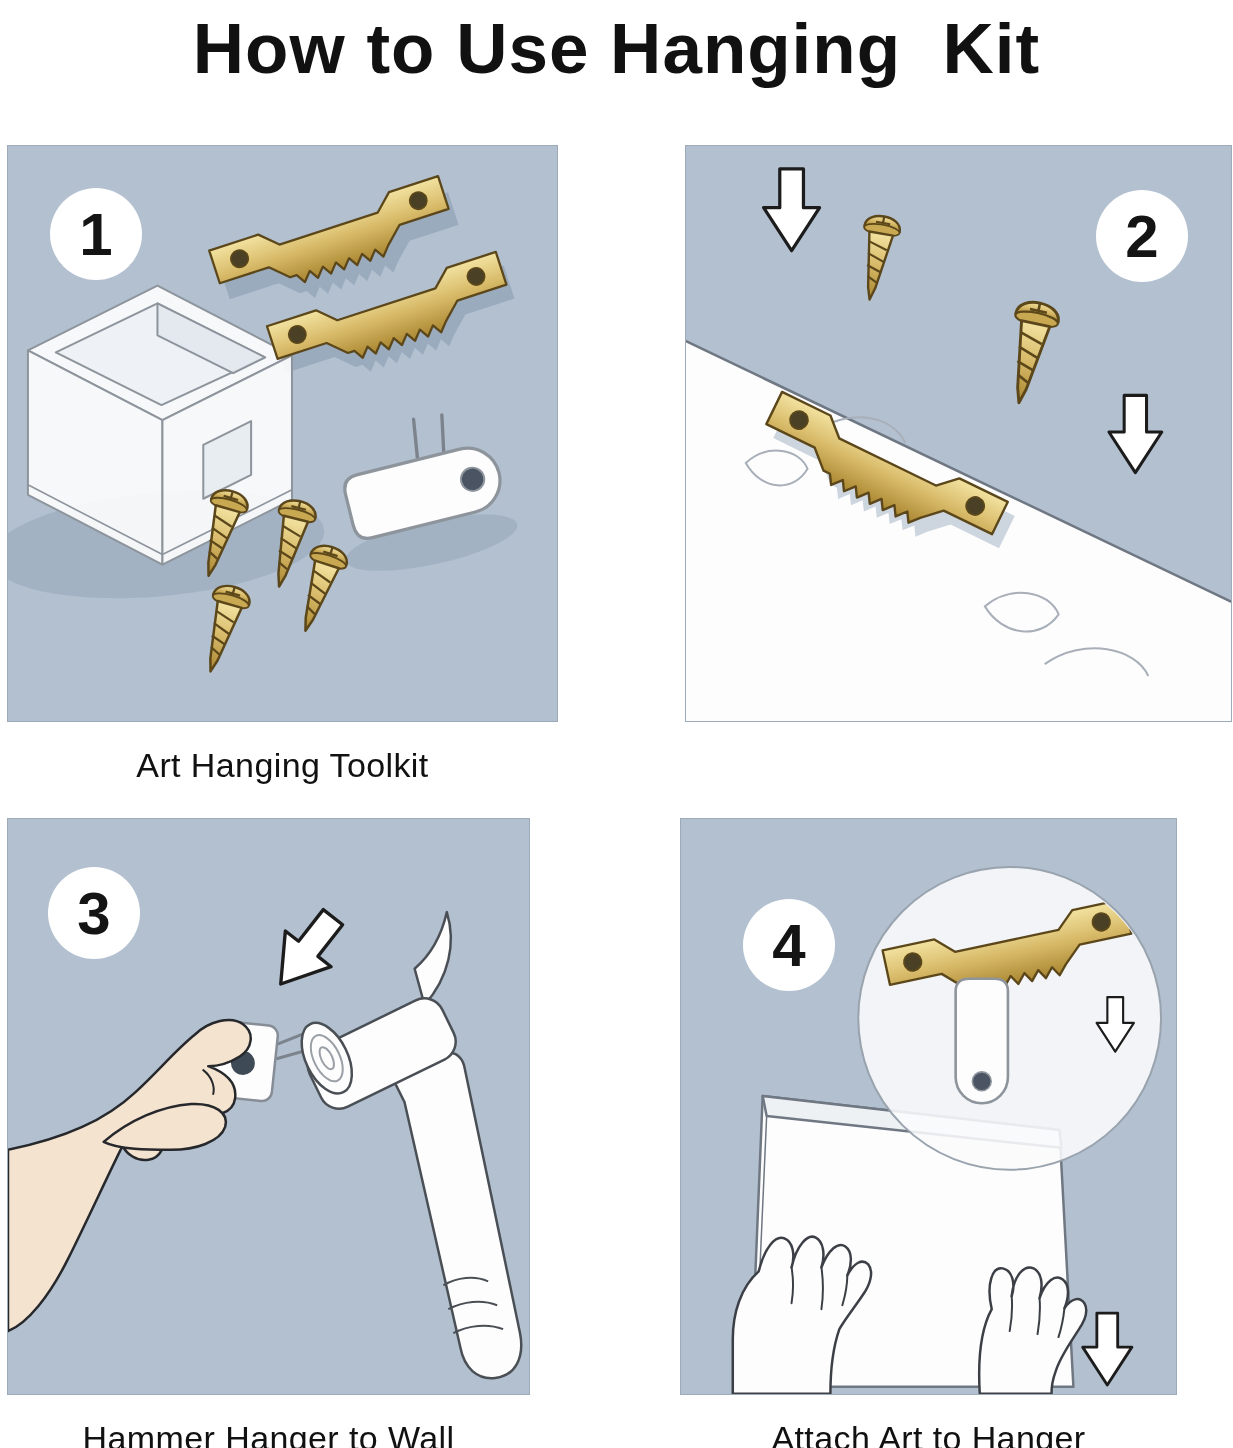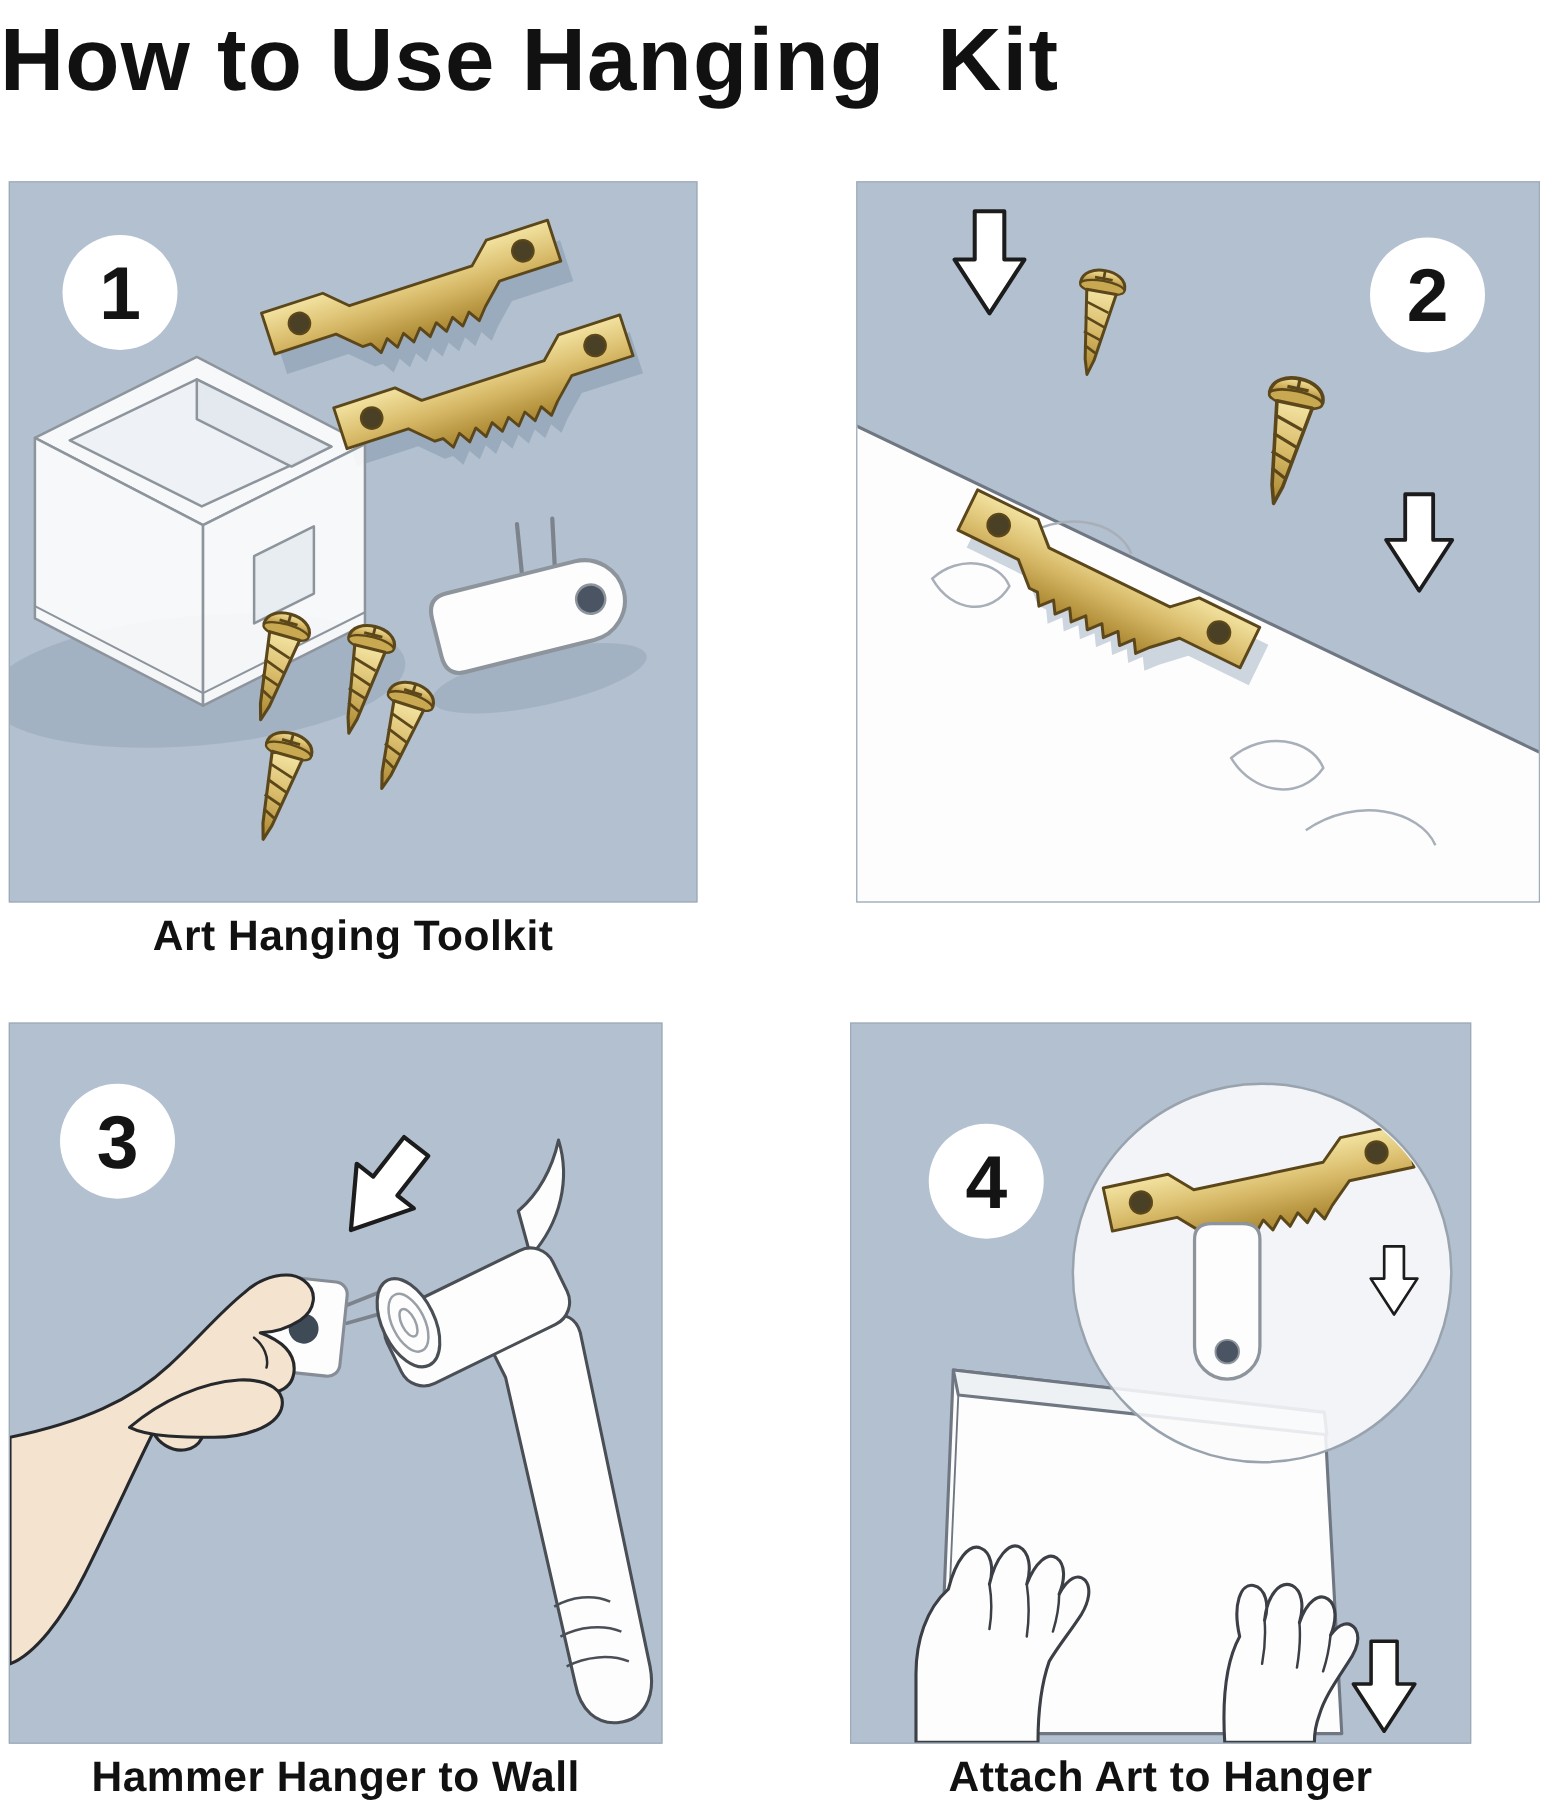--- a/index.html
+++ b/index.html
@@ -7,21 +7,21 @@
   body {
     width: 1233px; height: 1448px;
     position: relative;
     font-family: "Liberation Sans", sans-serif;
     overflow: hidden;
   }
   .page { position: absolute; inset: 0; background: var(--page-bg, #ffffff); }
 
   .title {
     position: absolute; top: 0; left: 0; width: 100%;
-    text-align: left;
+    text-align: center;
     font-size: 71px; font-weight: 700; letter-spacing: 1px;
     color: var(--text, #0a0a0a);
     line-height: 98px;
     white-space: pre;
   }
 
   .panel { position: absolute; }
   .panel-art {
     position: relative;
     background: var(--panel-bg, #b2c0d0);
@@ -42,24 +42,24 @@
     display: flex; align-items: center; justify-content: center;
     font-size: 60px; font-weight: 700; color: #141414;
   }
   .p1 .badge { left: 42px; top: 42px; }
   .p2 .badge { left: 410px; top: 44px; }
   .p3 .badge { left: 40px; top: 48px; }
   .p4 .badge { left: 62px; top: 80px; }
 
   .caption {
     text-align: center;
-    font-size: 34px; font-weight: 700;
+    font-size: 34px; font-weight: 400;
     letter-spacing: 0.4px;
     color: var(--text, #141414);
-    margin-top: 8px;
+    margin-top: 24px;
   }
 </style>
 </head>
 <body>
 
 <svg width="0" height="0" style="position:absolute" aria-hidden="true">
   <defs>
     <linearGradient id="brass" x1="0" y1="0" x2="0" y2="1">
       <stop offset="0" stop-color="#f2e2a0"></stop>
       <stop offset="0.45" stop-color="#d9bc6b"></stop>

